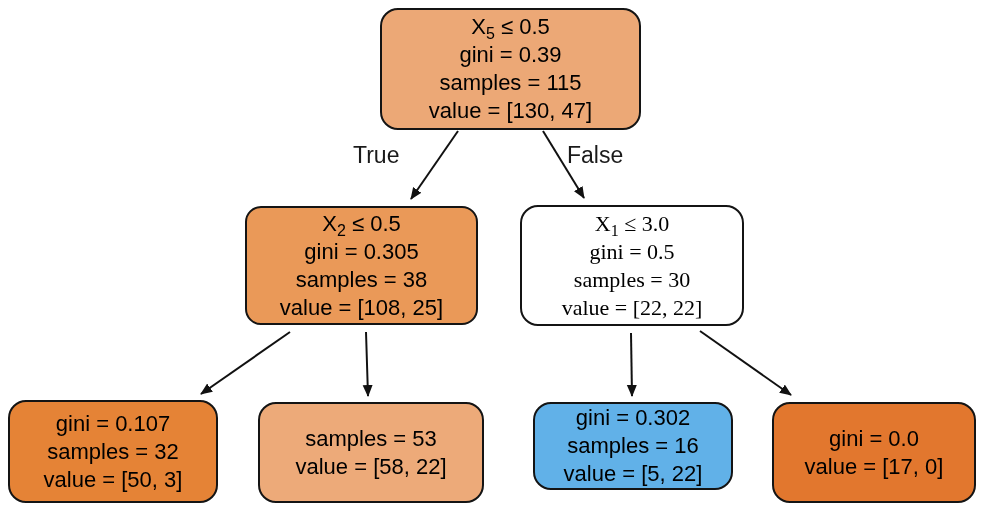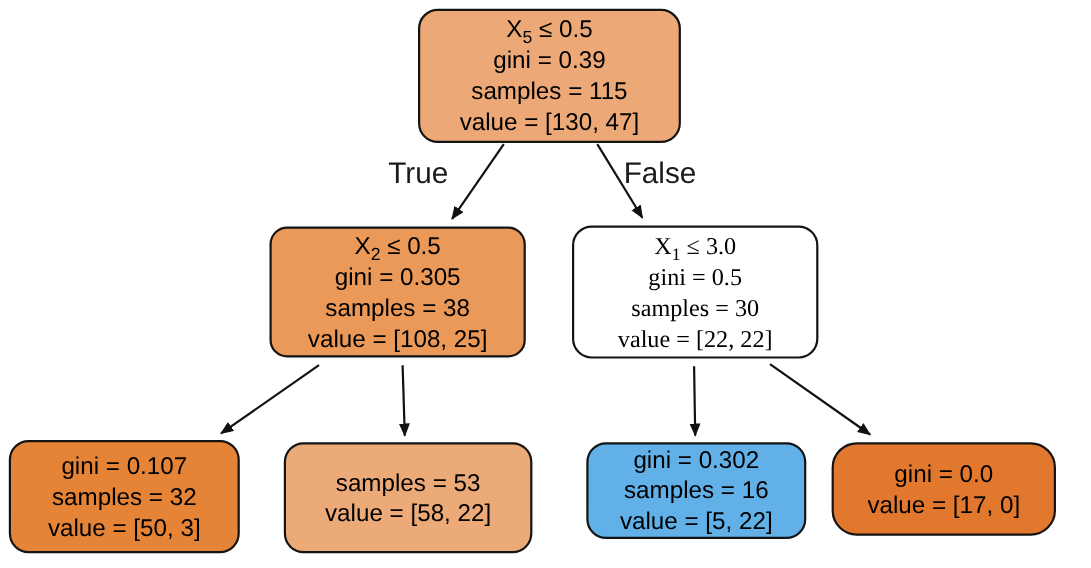--- a/index.html
+++ b/index.html
@@ -39,31 +39,31 @@
   }
   .node .line {
     display: block;
   }
   .node sub {
     font-size: 16px;
     line-height: 0;
   }
   .edge-label {
     position: absolute;
-    font-size: 27px;
+    font-size: 23px;
     color: #1a1a1a;
   }
   
-  .node-root  { left: 380px; top:   8px; width: 239px; height: 122px; }
+  .node-root  { left: 380px; top:   8px; width: 261px; height: 122px; }
   .node-left  { left: 245px; top: 206px; width: 233px; height: 119px; }
   .node-right { left: 520px; top: 205px; width: 224px; height: 121px; font-family: Liberation Serif, serif; }
   .node-leaf1 { left:   8px; top: 400px; width: 210px; height: 103px; }
   .node-leaf2 { left: 258px; top: 402px; width: 226px; height: 101px; }
   .node-leaf3 { left: 533px; top: 402px; width: 200px; height: 88px; }
-  .node-leaf4 { left: 756px; top: 402px; width: 204px; height: 85px; border-radius: 23px; }
+  .node-leaf4 { left: 772px; top: 402px; width: 204px; height: 101px; }
   .label-true  { left: 353px; top: 142px; }
   .label-false { left: 567px; top: 142px; }
 </style>
 </head>
 <body>
 
 <div class="canvas">
 
   <svg class="edges-svg" viewBox="0 0 992 516" xmlns="http://www.w3.org/2000/svg">
     <defs>

